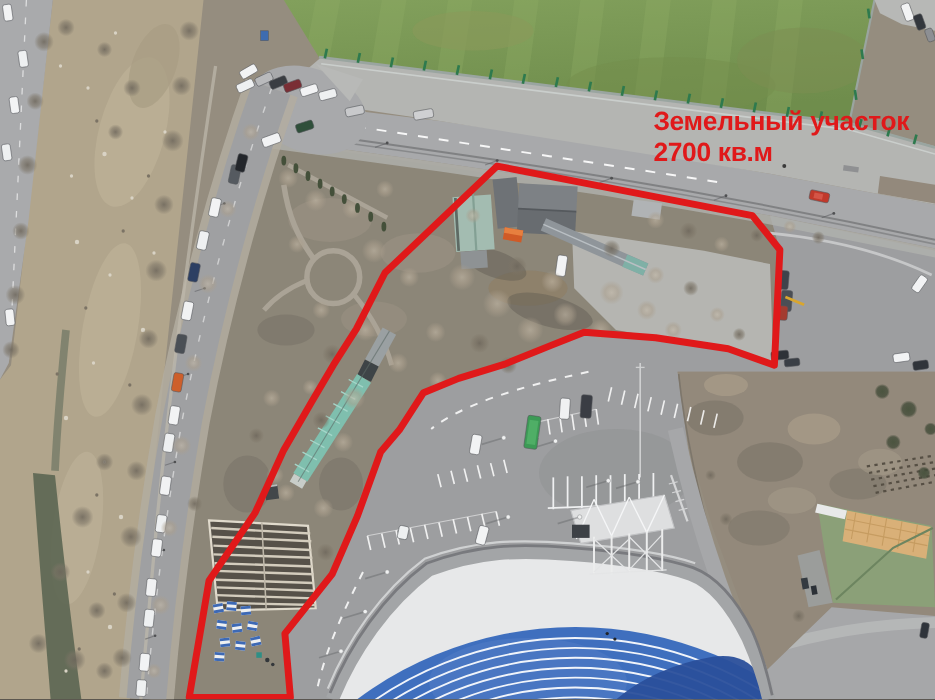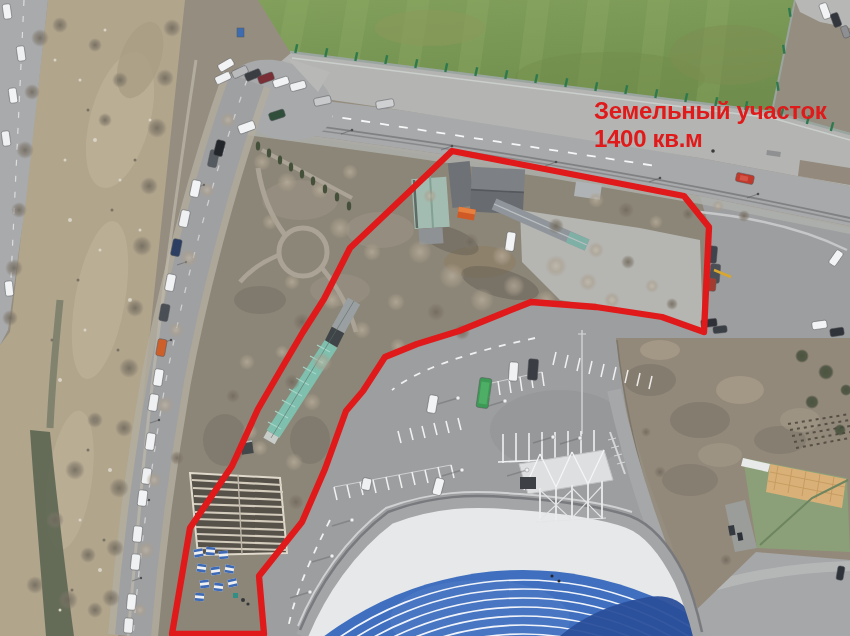--- a/index.html
+++ b/index.html
@@ -713,15 +713,15 @@
   </g>
 </g>
 
 <g>
   <polygon points="452,151 684,196 709,227 704,332 662,317 596,307 531,302 501,314 459,331 417,344 385,357 363,391 346,411 325,469 302,522 259,576 264,634 172,634 190,528 232,466 258,409 283,366 303,332 324,299 350,248" fill="none" stroke="#e0191a" stroke-width="6.3" stroke-linejoin="round"></polygon>
 </g>
 </svg>
 
 <div class="label">
   <div>Земельный участок</div>
-  <div>1400 кв.м</div>
+  <div>2700 кв.м</div>
 </div>
 </div>
 
 </body></html>

